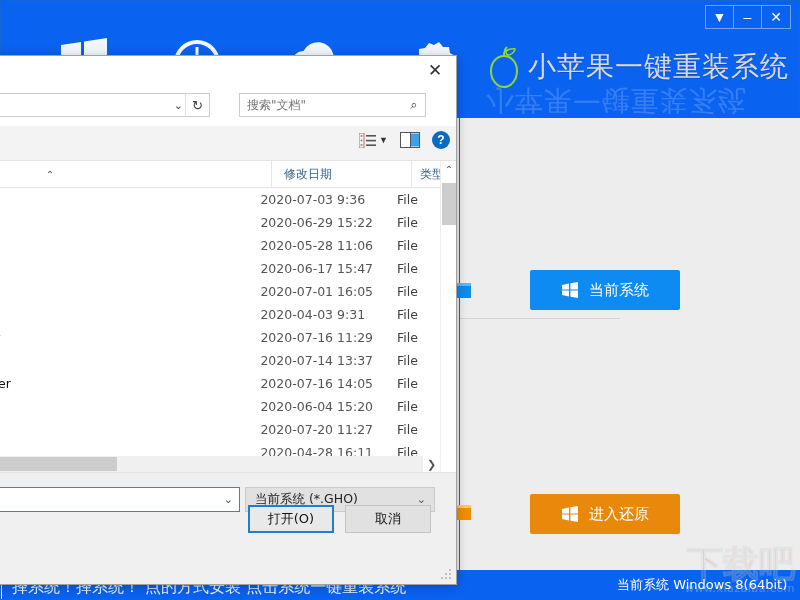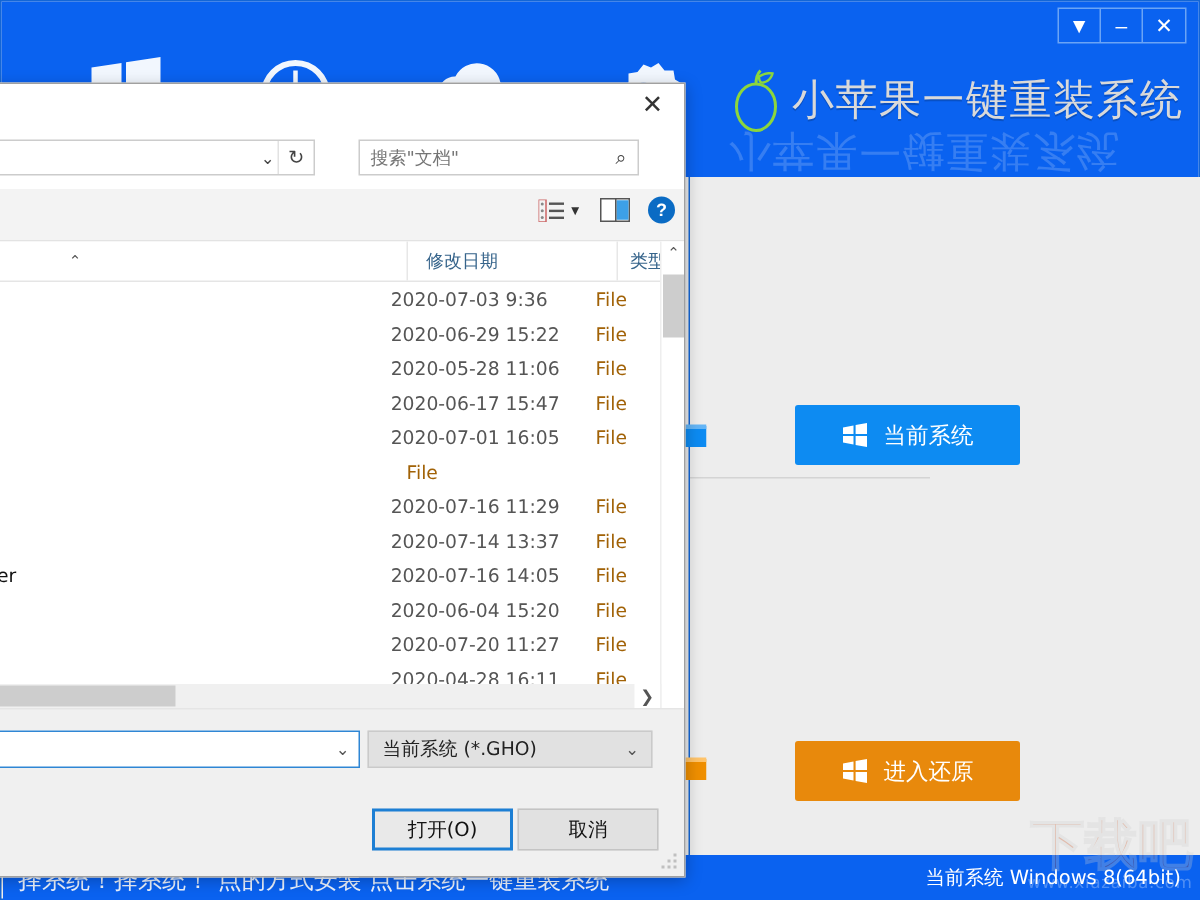--- a/index.html
+++ b/index.html
@@ -215,21 +215,21 @@
     overflow: hidden; background: #ffffff;
   }
   .file-row {
     height: 23px; display: flex; align-items: center;
     font-size: 12.5px; color: #111;
     font-family: "DejaVu Sans", sans-serif;
     cursor: pointer;
   }
   .fr-name { width: 450px; padding-left: 8px; white-space: nowrap; overflow: hidden; }
   .fr-date { width: 140px; color: #555; }
-  .fr-type { width: 45px; color: #a16207; }
+  .fr-type { width: 45px; color: #404040; }
 
   
   #v-scroll {
     position: absolute; right: 0; top: 105px; width: 16px; height: 377px;
     background: #ffffff; border-left: 1px solid #eeeeee;
   }
   .v-arrow {
     width: 16px; height: 17px; display: flex; align-items: center; justify-content: center;
     color: #555; font-size: 10px; cursor: pointer;
   }
@@ -266,21 +266,21 @@
   }
   #filetype-select {
     position: absolute; left: 424px; top: 14px; width: 190px; height: 25px;
     background: #e1e1e1; border: 1px solid #cacaca;
     display: flex; align-items: center;
     padding-left: 9px; color: #222; font-size: 12.5px;
     font-family: "DejaVu Sans", sans-serif; cursor: pointer;
   }
   #filetype-caret { position: absolute; right: 8px; color: #555; font-size: 11px; }
   .dlg-btn {
-    position: absolute; top: 66px; height: 28px; width: 94px;
+    position: absolute; top: 32px; height: 28px; width: 86px;
     display: flex; align-items: center; justify-content: center;
     font-size: 13px; background: #e1e1e1; border: 1px solid #c4c4c4;
     cursor: pointer; color: #111;
     font-family: "DejaVu Sans", sans-serif;
   }
   #btn-open { left: 427px; border: 2px solid #1d7fd4; background: #e9e9e9; }
   #btn-cancel { left: 524px; }
   #resize-grip {
     position: absolute; right: 3px; bottom: 3px; width: 12px; height: 12px;
     opacity: .55;
@@ -440,20 +440,21 @@
         <div class="fr-date">2020-06-17 15:47</div>
         <div class="fr-type">File</div>
       </div>
       <div class="file-row">
         <div class="fr-name"> Wireless</div>
         <div class="fr-date">2020-07-01 16:05</div>
         <div class="fr-type">File</div>
       </div>
       <div class="file-row">
         <div class="fr-name">GCPhoto</div>
+        <div class="fr-date">2020-04-03 9:31</div>
         <div class="fr-type">File</div>
       </div>
       <div class="file-row">
         <div class="fr-name">ept PDF Password Remover</div>
         <div class="fr-date">2020-07-16 11:29</div>
         <div class="fr-type">File</div>
       </div>
       <div class="file-row">
         <div class="fr-name">ept PDF To Excel Converter</div>
         <div class="fr-date">2020-07-14 13:37</div>

